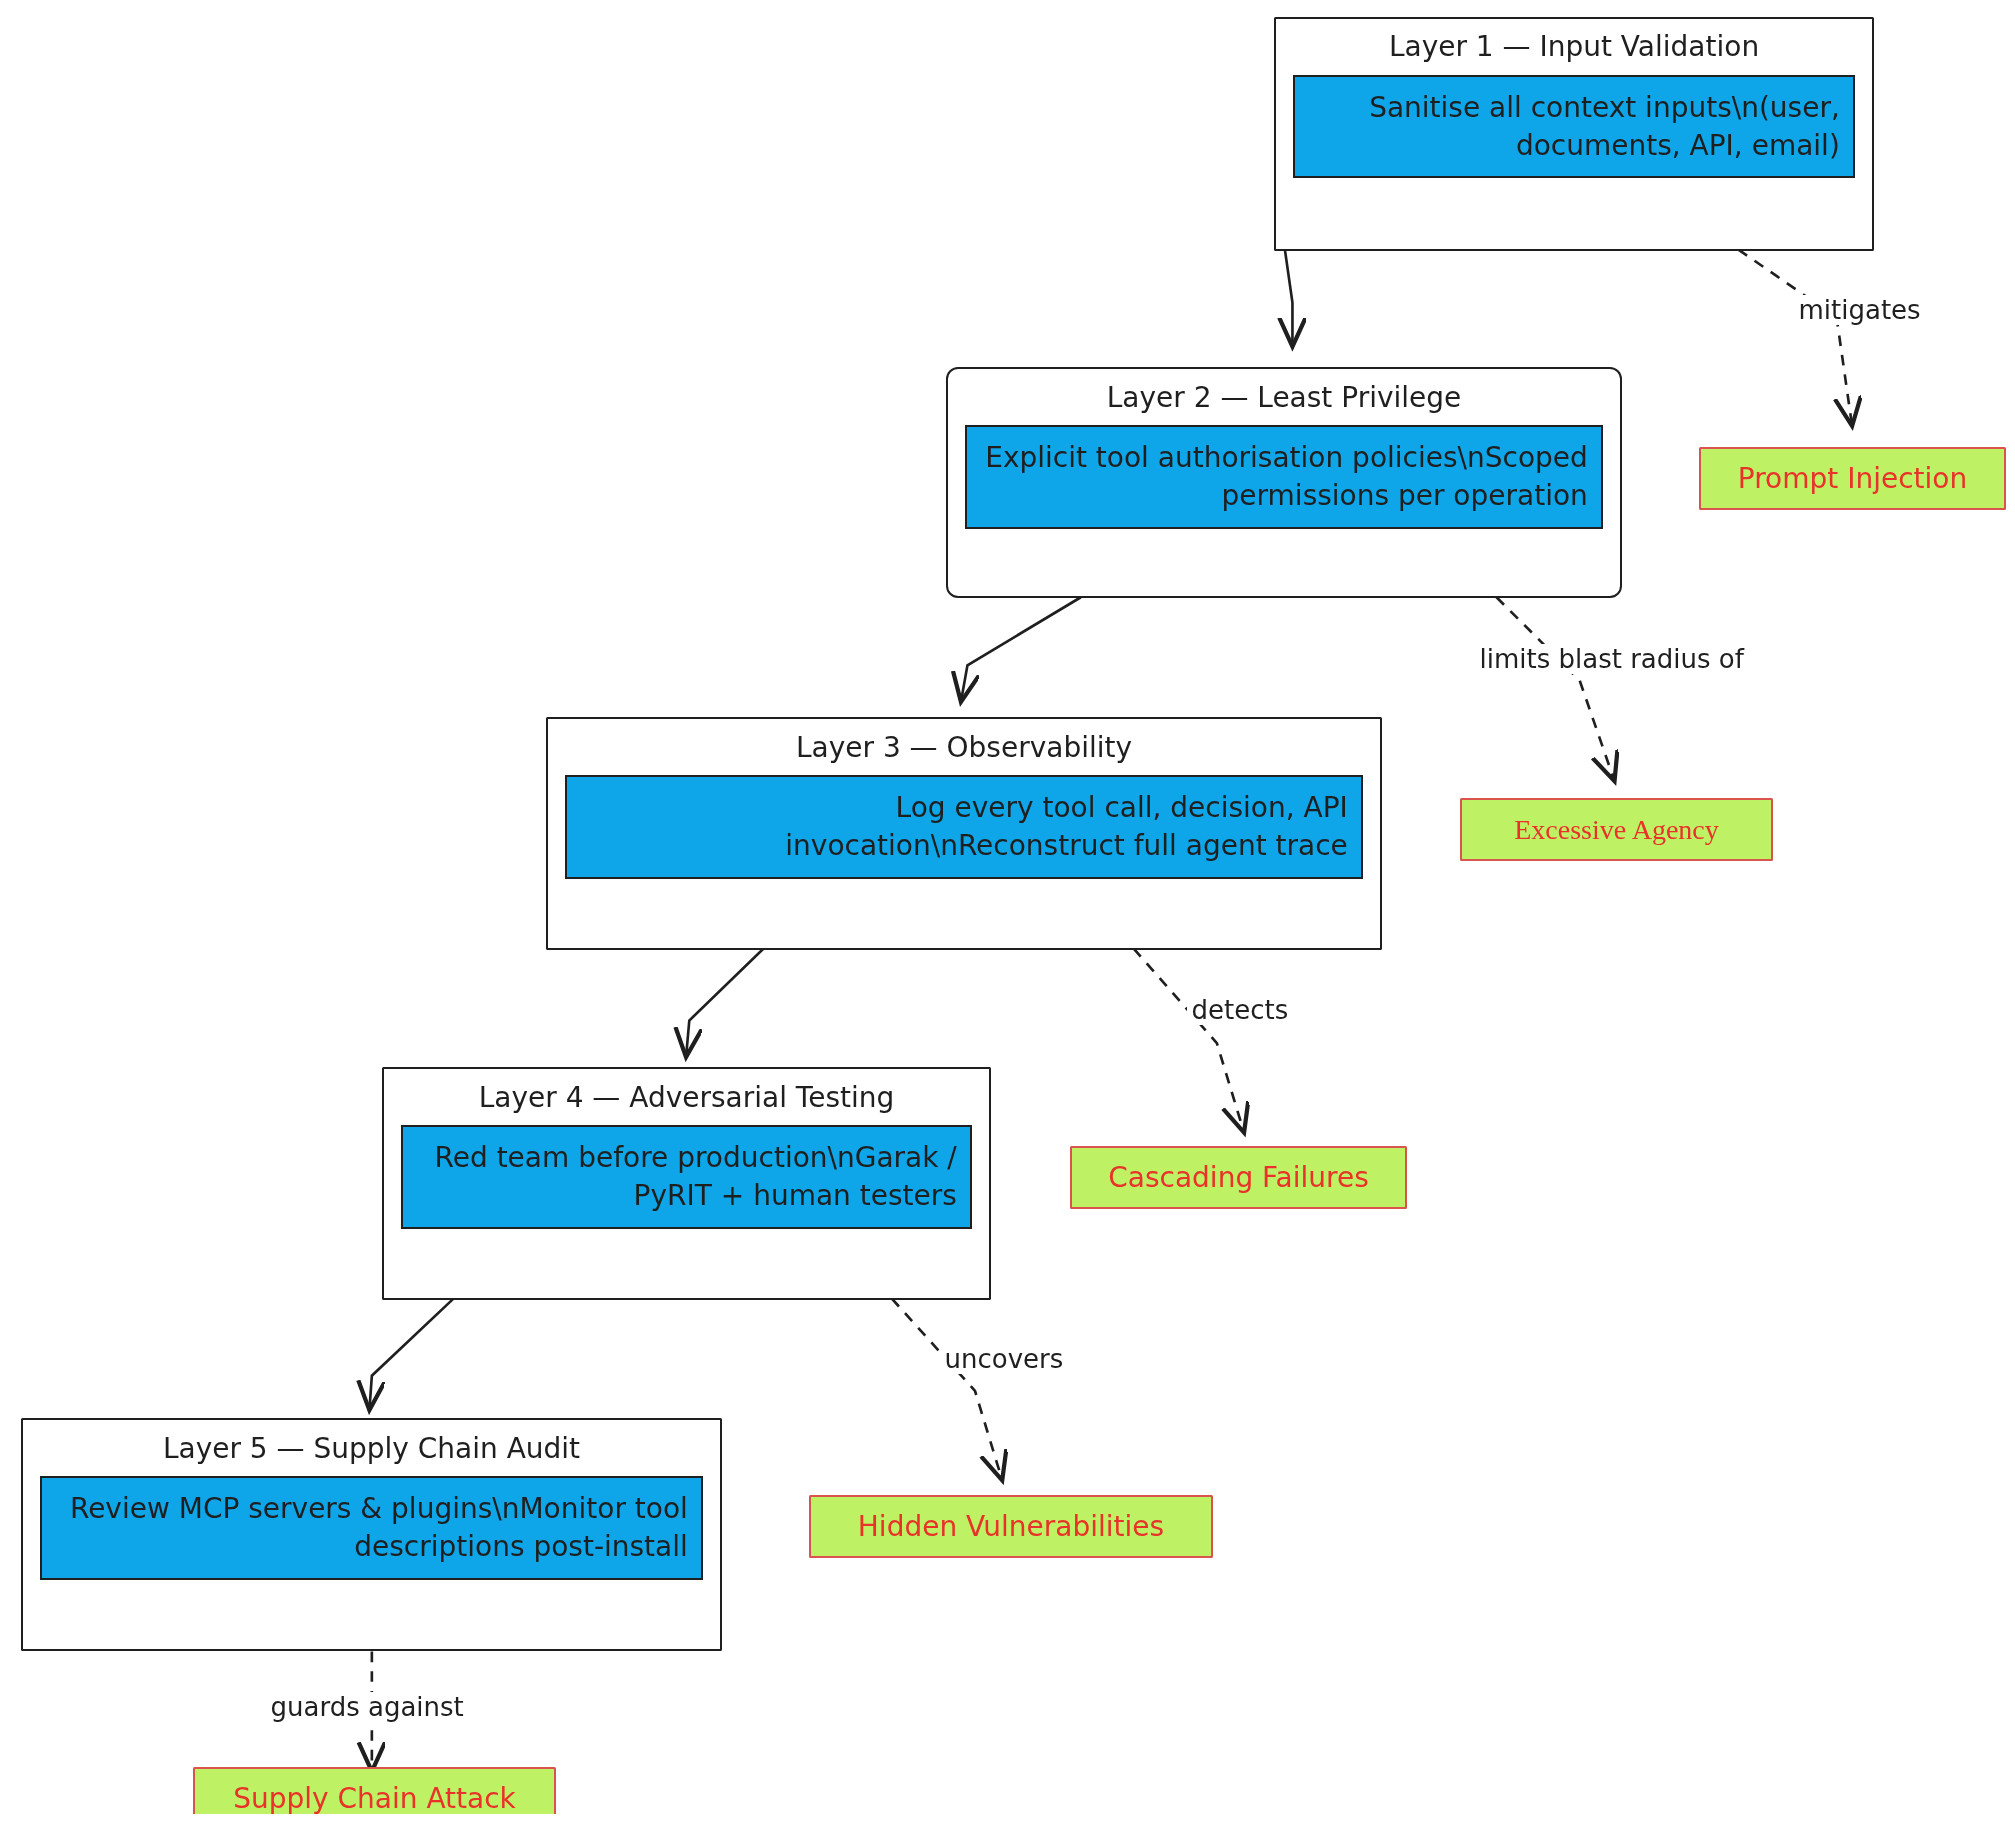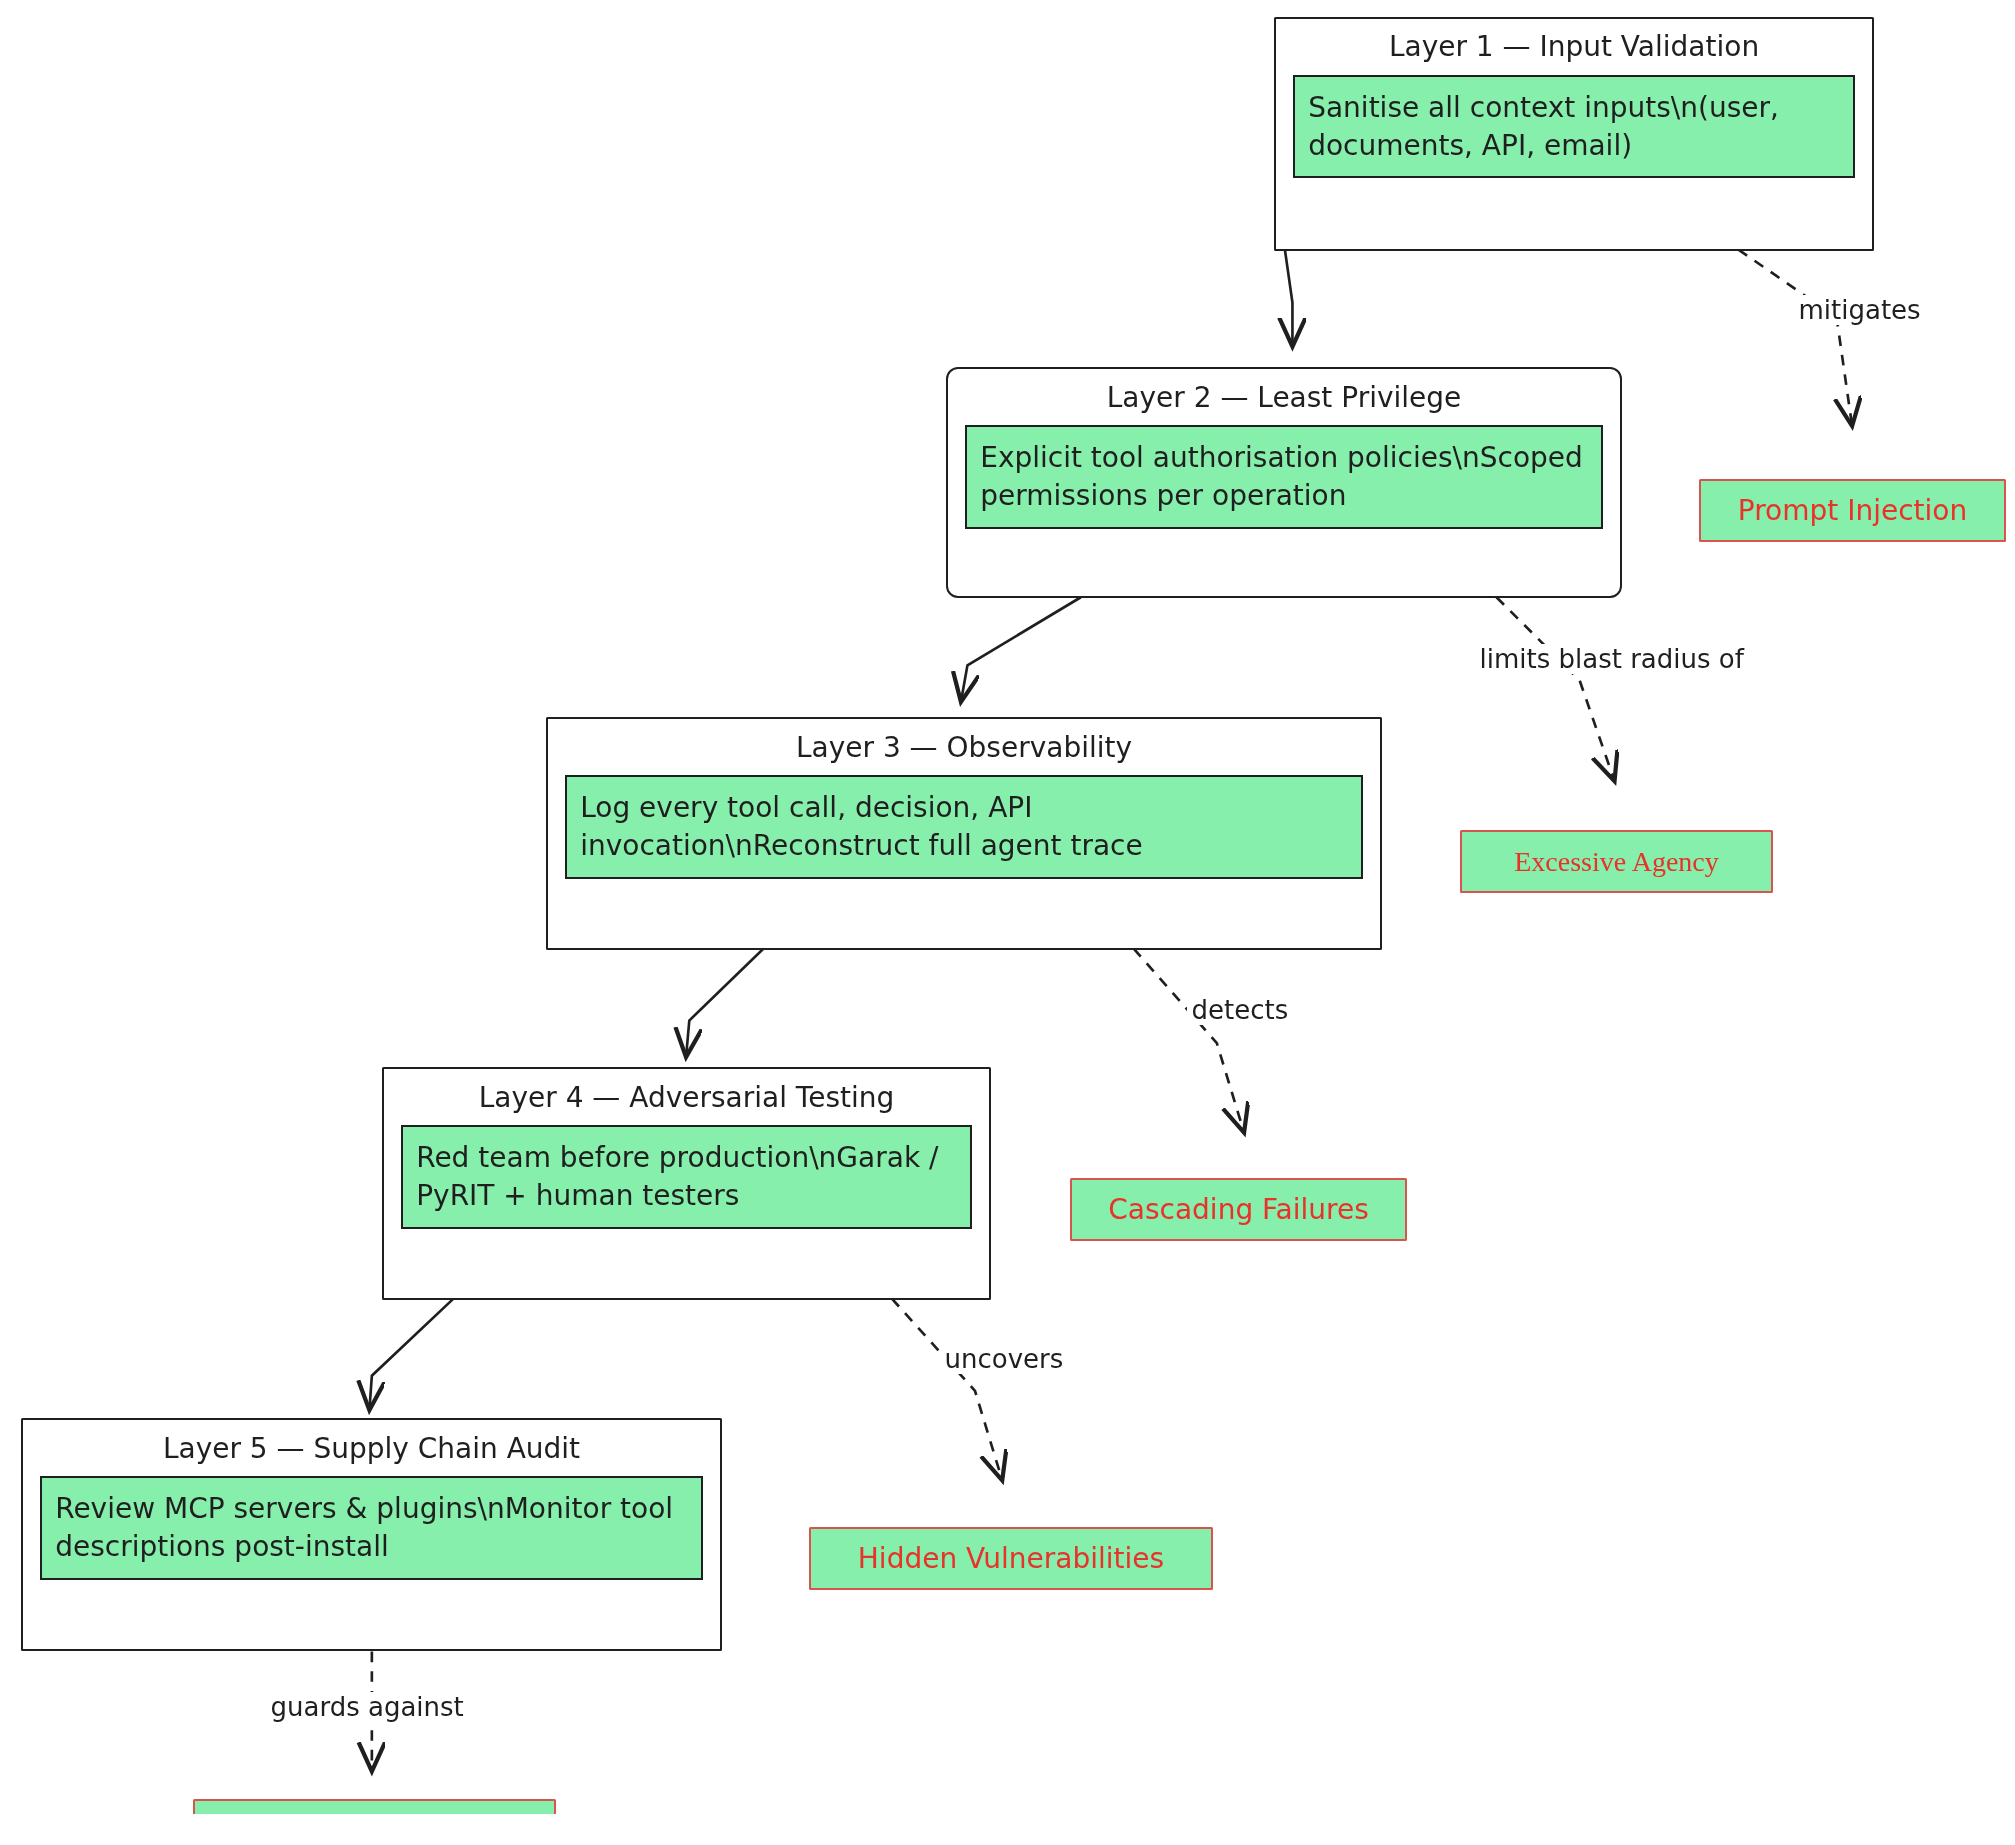--- a/index.html
+++ b/index.html
@@ -40,42 +40,41 @@
     font-size: 28px;
     color: #1f1f1f;
     line-height: 1.25;
     text-align: center;
     margin-bottom: 10.6px;
     white-space: nowrap;
   }
   .layer-body {
     box-sizing: border-box;
     border: 2.3px solid #1f1f1f;
-    background: #86efac;
+    background: #0ea5e9;
     width: 100%;
     padding: 12px 13.6px;
     font-size: 28px;
     color: #1f1f1f;
     line-height: 1.35;
-    text-align: left;
+    text-align: right;
   }
   .risk-node {
     position: absolute;
     box-sizing: border-box;
     border: 2.3px solid #d9534f;
-    background: #86efac;
+    background: #bef264;
     color: #e8322a;
     font-size: 28px;
     display: flex;
     align-items: center;
     justify-content: center;
     text-align: left;
     border-radius: 1.5px;
     padding: 0 13.6px;
-    margin-top: 32px;
   }
   .edge-label {
     position: absolute;
     font-size: 26px;
     color: #1f1f1f;
     background: #ffffff;
     white-space: nowrap;
     padding: 0 4.5px;
   }
 </style>

